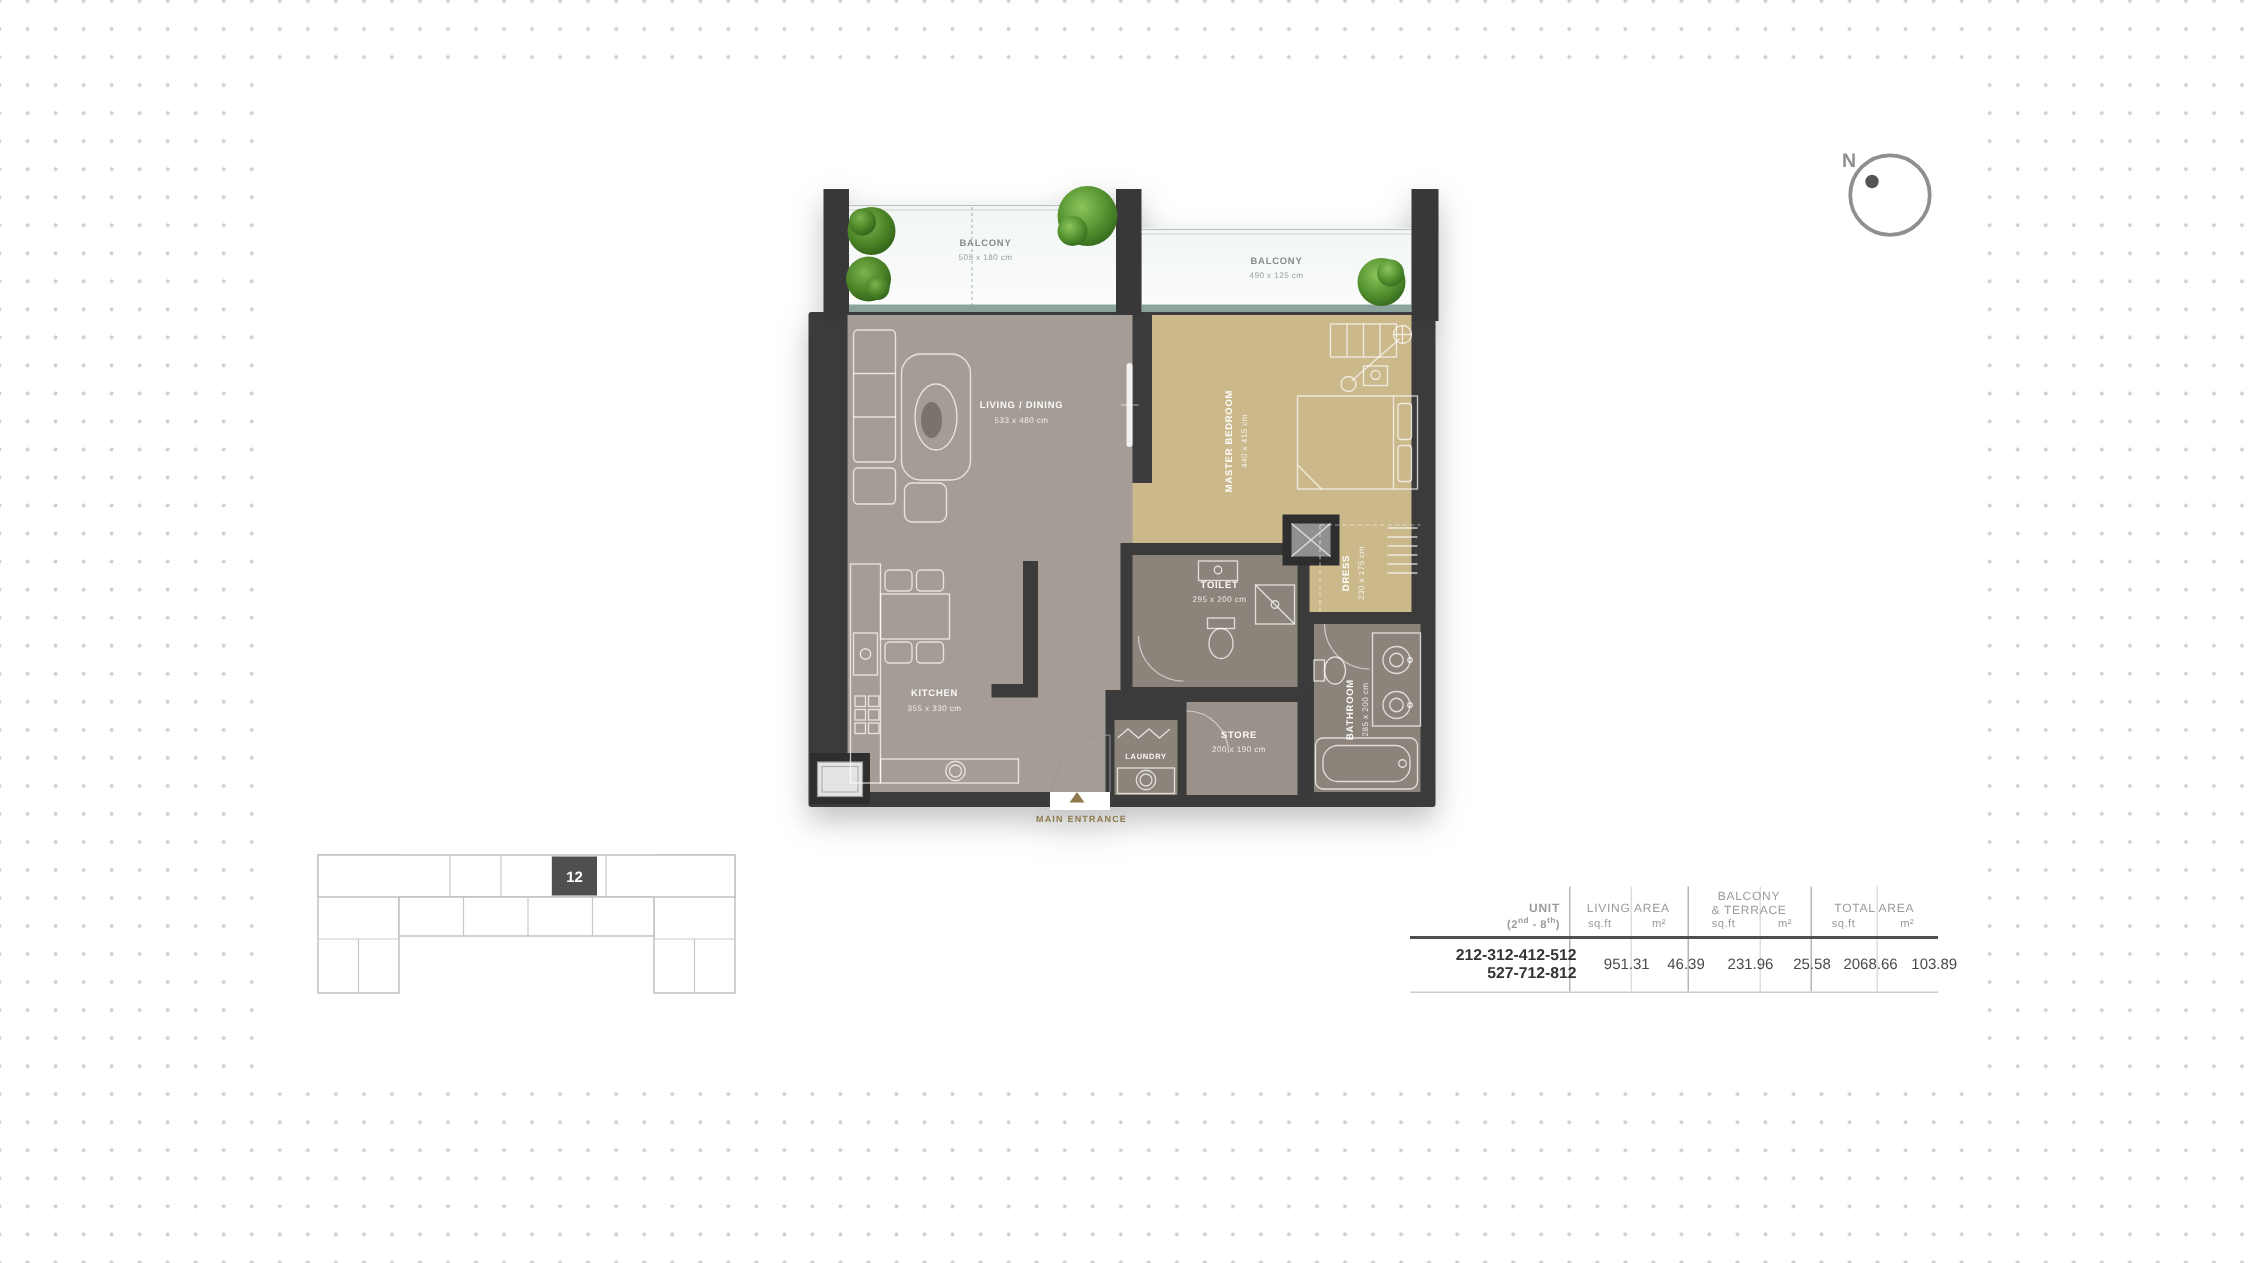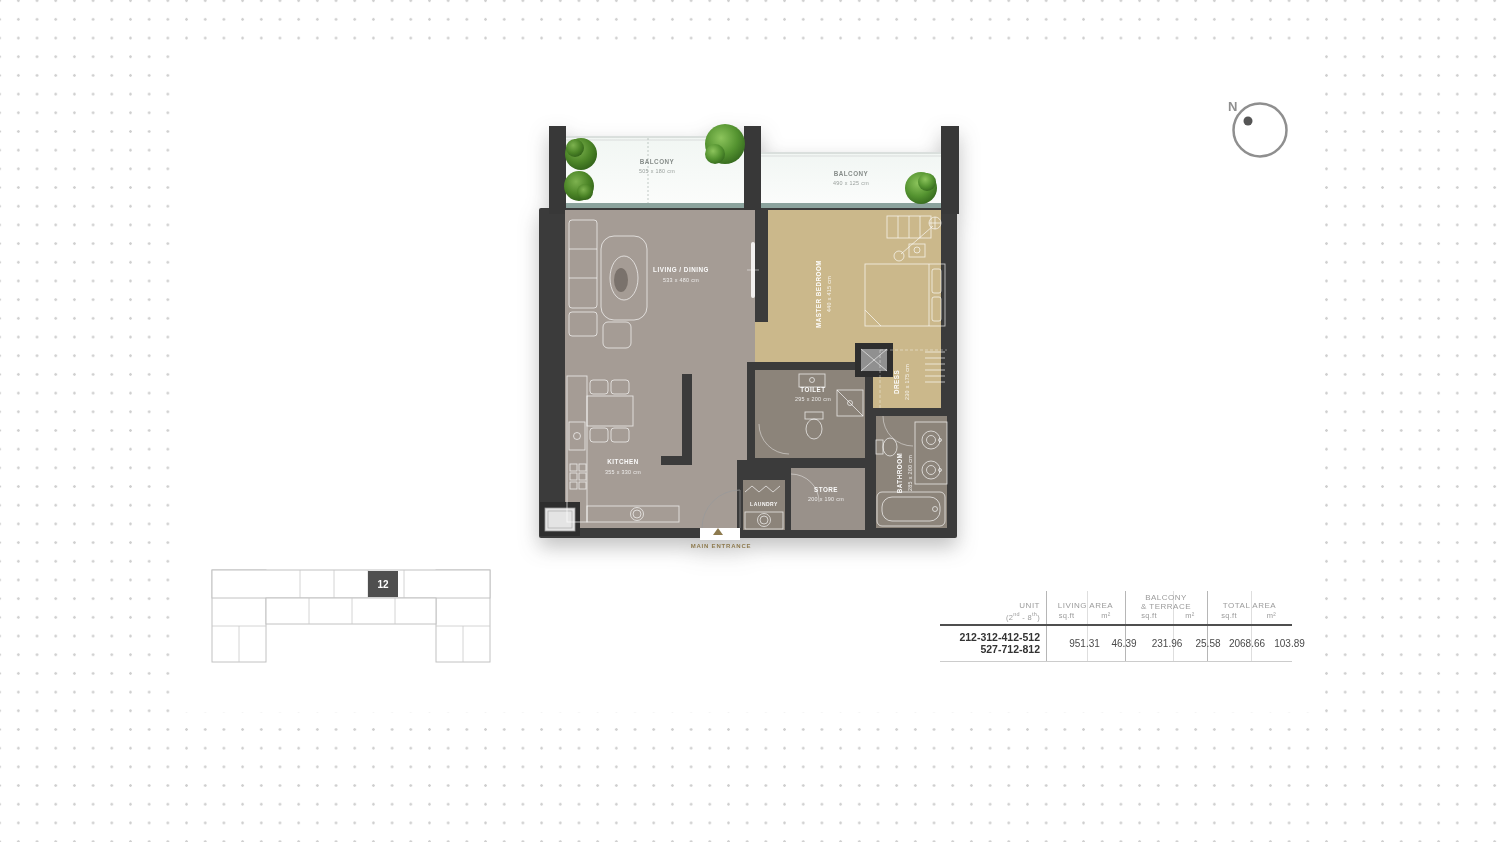--- a/index.html
+++ b/index.html
@@ -25,21 +25,21 @@
   .compass-svg{position:absolute;left:1222px;top:90px;width:80px;height:80px;}
 
   
   .area-table{position:absolute;left:940px;top:591px;width:352px;height:72px;color:#4a4a4a;}
   .area-table .vline{position:absolute;top:0;bottom:2px;width:1px;background:#b6b6b6;}
   .area-table .vline.light{background:#dedede;}
   .area-table .hline-heavy{position:absolute;left:0;right:0;top:33px;height:2px;background:#4f4f4f;}
   .area-table .hline-light{position:absolute;left:0;right:0;top:70px;height:1px;background:#cccccc;}
   .area-table .hd{position:absolute;color:#9b9b9b;font-size:8px;letter-spacing:0.5px;text-align:center;white-space:nowrap;}
   .area-table .hd.sub{font-size:7.5px;letter-spacing:0.3px;}
-  .area-table .hd.right{text-align:right;}
+  .area-table .hd.right{text-align:right;font-weight:bold;}
   .area-table .val{position:absolute;font-size:10px;text-align:center;color:#4a4a4a;white-space:nowrap;margin-left:18px;}
   .area-table .unitnum{position:absolute;font-size:10.5px;line-height:11.5px;font-weight:bold;color:#333;text-align:right;white-space:nowrap;}
   .sup{font-size:5.5px;vertical-align:super;}
 
   text{font-family:"Liberation Sans", sans-serif;}
   .room-name{fill:rgba(255,255,255,0.95);font-size:6.3px;font-weight:bold;letter-spacing:0.5px;text-anchor:middle;}
   .room-dims{fill:rgba(255,255,255,0.82);font-size:5.4px;letter-spacing:0.3px;text-anchor:middle;}
   .balc-name{fill:#878d8a;font-size:6.3px;font-weight:bold;letter-spacing:0.5px;text-anchor:middle;}
   .balc-dims{fill:#9aa09d;font-size:5.4px;letter-spacing:0.3px;text-anchor:middle;}
   .entr-label{fill:#8d7a4e;font-size:6px;font-weight:bold;letter-spacing:0.8px;text-anchor:middle;}
@@ -307,21 +307,21 @@
 
   <div class="hd" style="left:185px;width:82px;top:2px">BALCONY</div>
   <div class="hd" style="left:185px;width:82px;top:11px">&amp; TERRACE</div>
   <div class="hd sub" style="left:185px;width:48px;top:20px">sq.ft</div>
   <div class="hd sub" style="left:233px;width:34px;top:20px">m²</div>
 
   <div class="hd" style="left:267px;width:85px;top:10px">TOTAL AREA</div>
   <div class="hd sub" style="left:267px;width:44px;top:20px">sq.ft</div>
   <div class="hd sub" style="left:311px;width:41px;top:20px">m²</div>
 
-  <div class="unitnum" style="left:0;width:100px;top:41px">
+  <div class="unitnum" style="left:11px;width:100px;top:41px">
     <div>212-312-412-512</div>
     <div>527-712-812</div>
   </div>
   <div class="val" style="left:106px;width:41px;top:47px">951.31</div>
   <div class="val" style="left:147px;width:38px;top:47px">46.39</div>
   <div class="val" style="left:185px;width:48px;top:47px">231.96</div>
   <div class="val" style="left:233px;width:34px;top:47px">25.58</div>
   <div class="val" style="left:267px;width:44px;top:47px">2068.66</div>
   <div class="val" style="left:311px;width:41px;top:47px">103.89</div>
 </div>

